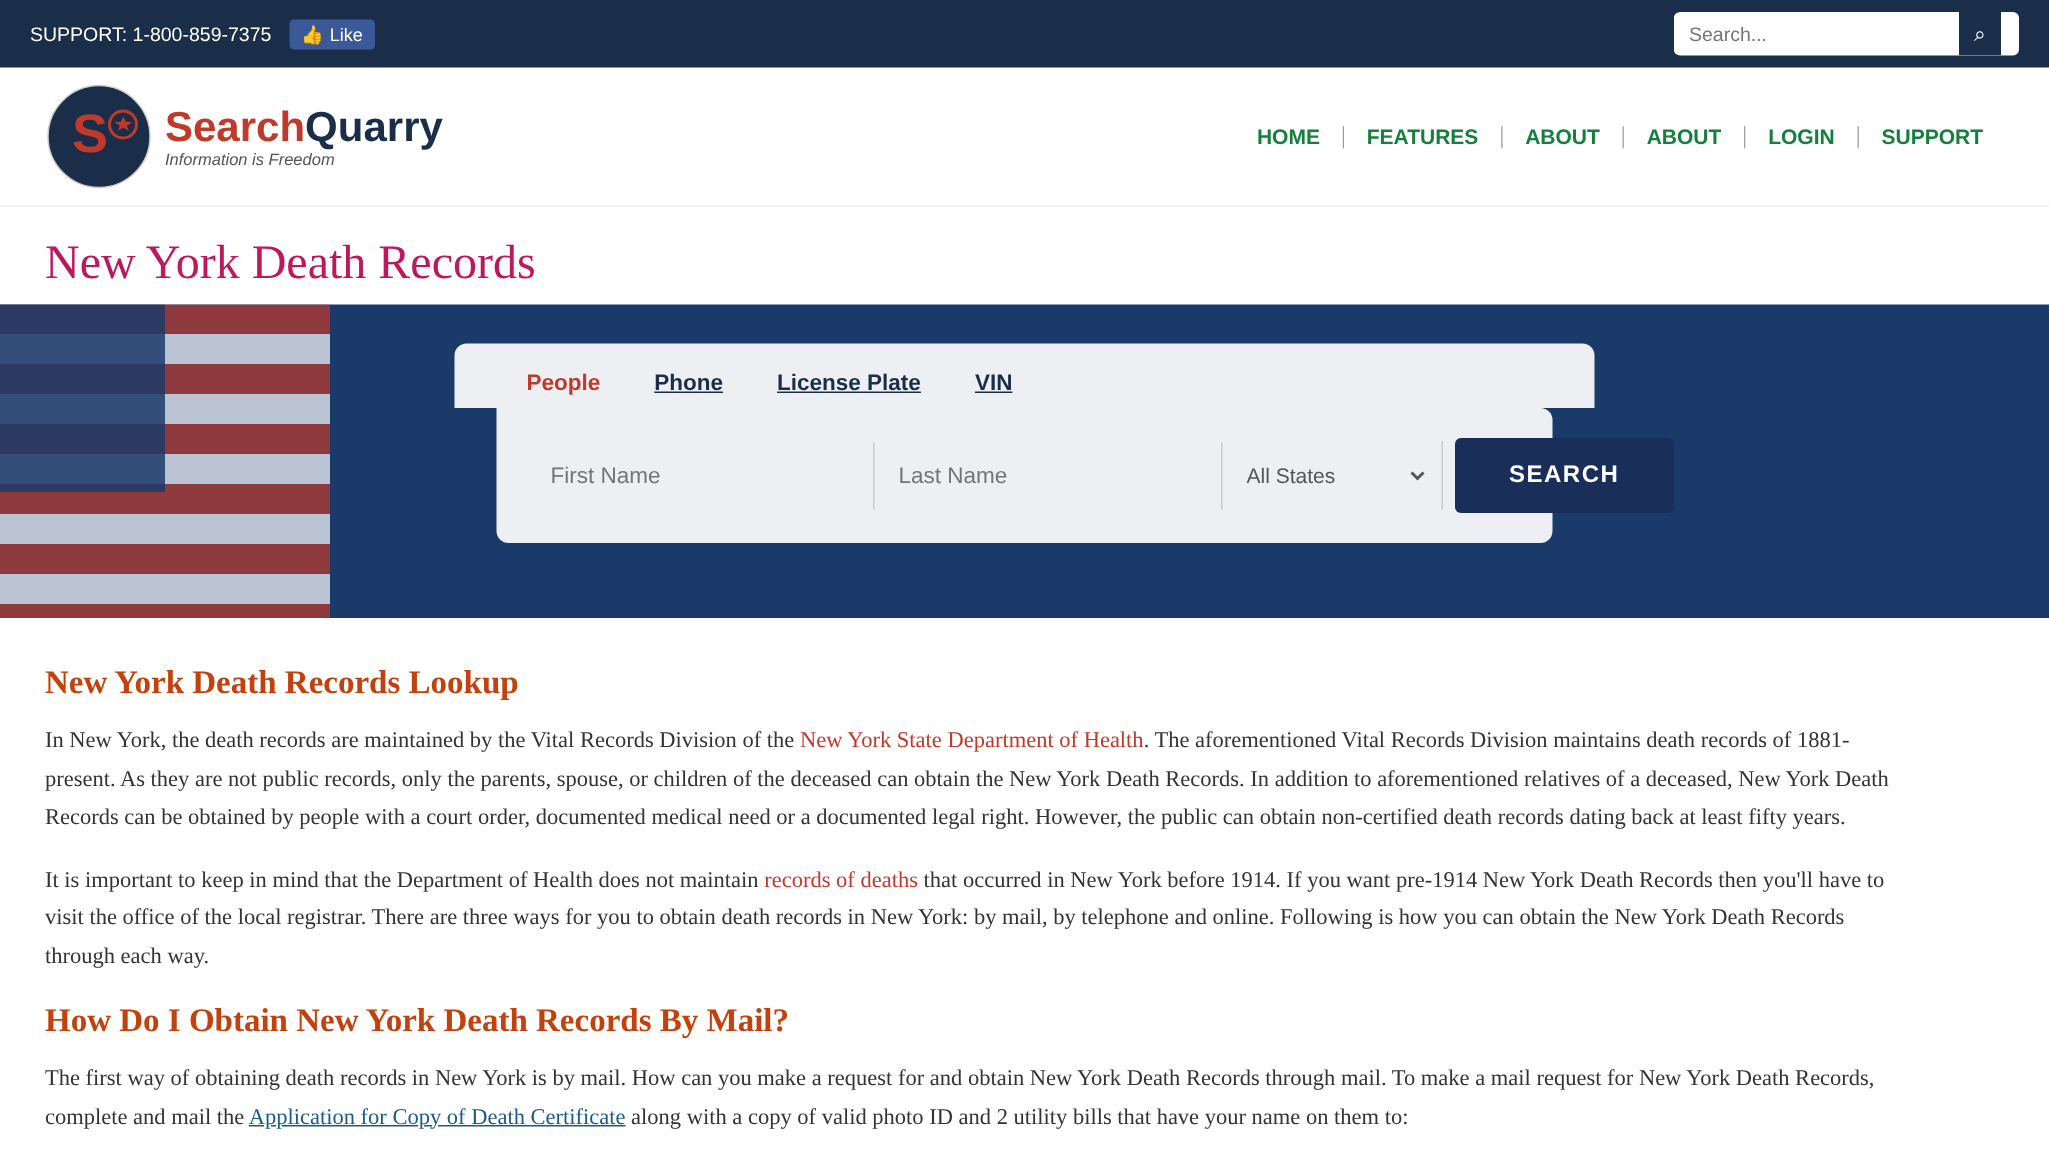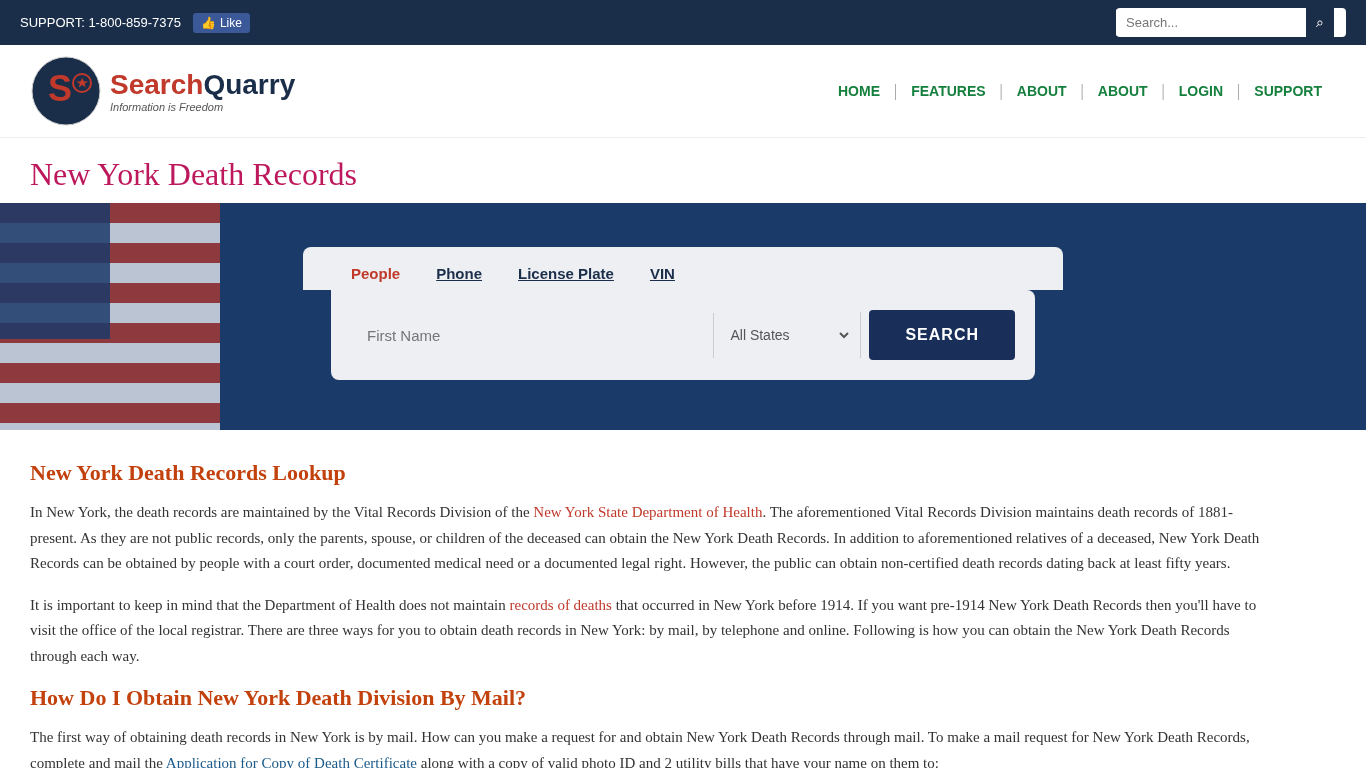--- a/index.html
+++ b/index.html
@@ -88,21 +88,21 @@
     }
     nav .sep { color: #999; font-size: 16px; }
 
     
     .page-title-area { padding: 18px 30px 10px; }
     .page-title { font-size: 32px; color: #be185d; font-weight: normal; font-family: 'Times New Roman', serif; }
 
     
     .hero {
       background: #1a3a6a;
-      padding: 34px 0 50px;
+      padding: 16px 0 50px;
       position: relative;
       overflow: hidden;
       min-height: 200px;
     }
     .hero-flag {
       position: absolute;
       left: 0; top: 0; bottom: 0;
       width: 220px;
       overflow: hidden;
     }
@@ -297,20 +297,21 @@
 
     <div class="search-tabs">
       <a href="#" class="tab active">People</a>
       <a href="#" class="tab">Phone</a>
       <a href="#" class="tab">License Plate</a>
       <a href="#" class="tab">VIN</a>
     </div>
 
     <div class="search-form">
       <input type="text" placeholder="First Name" style="">
+      <input type="text" style="border-right: 1px solid rgb(204, 204, 204);" placeholder="Last Name">
       <div class="state-select-wrapper">
         <select class="state-select">
           <option>All States</option>
           <option>New York</option>
           <option>California</option>
           <option>Texas</option>
           <option>Florida</option>
         </select>
       </div>
       <button class="search-btn">SEARCH</button>
@@ -320,17 +321,17 @@
 
 <div class="content">
   <h2 class="section-title">New York Death Records Lookup</h2>
   <p>
     <span>In New York, the death records are maintained by the Vital Records Division of the </span><a href="#" class="link-orange">New York State Department of Health</a><span>. The aforementioned Vital Records Division maintains death records of 1881-present. As they are not public records, only the parents, spouse, or children of the deceased can obtain the New York Death Records. In addition to aforementioned relatives of a deceased, New York Death Records can be obtained by people with a court order, documented medical need or a documented legal right. However, the public can obtain non-certified death records dating back at least fifty years.</span>
   </p>
   <p>
     <span>It is important to keep in mind that the Department of Health does not maintain </span><a href="#" class="link-orange">records of deaths</a><span> that occurred in New York before 1914. If you want pre-1914 New York Death Records then you'll have to visit the office of the local registrar. There are three ways for you to obtain death records in New York: by mail, by telephone and online. Following is how you can obtain the New York Death Records through each way.</span>
   </p>
 
-  <h2 class="section-title">How Do I Obtain New York Death Division By Mail?</h2>
+  <h2 class="section-title">How Do I Obtain New York Death Records By Mail?</h2>
   <p>
     <span>The first way of obtaining death records in New York is by mail. How can you make a request for and obtain New York Death Records through mail. To make a mail request for New York Death Records, complete and mail the </span><a href="#" class="link-blue">Application for Copy of Death Certificate</a><span> along with a copy of valid photo ID and 2 utility bills that have your name on them to:</span>
   </p>
 </div>
 
 </body></html>

